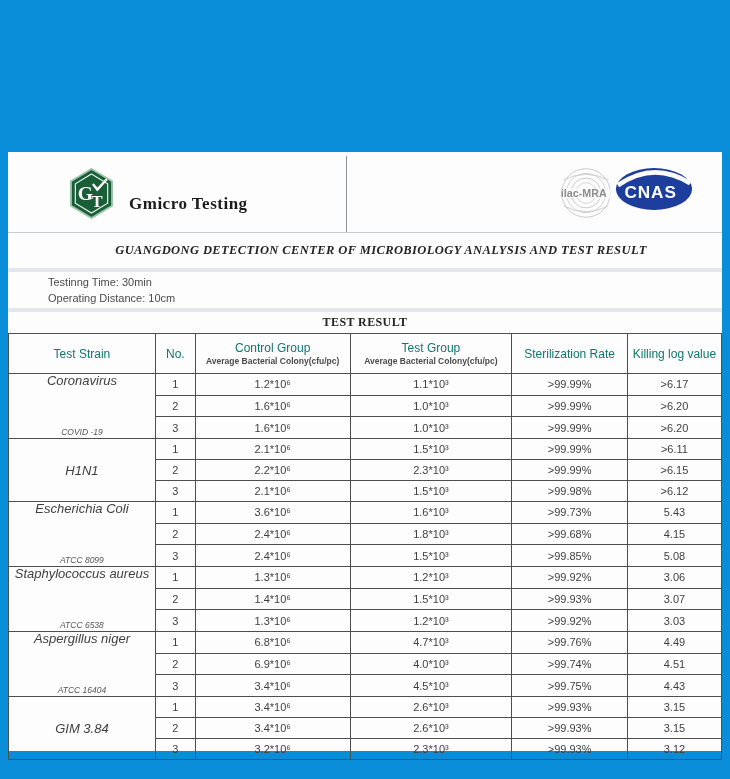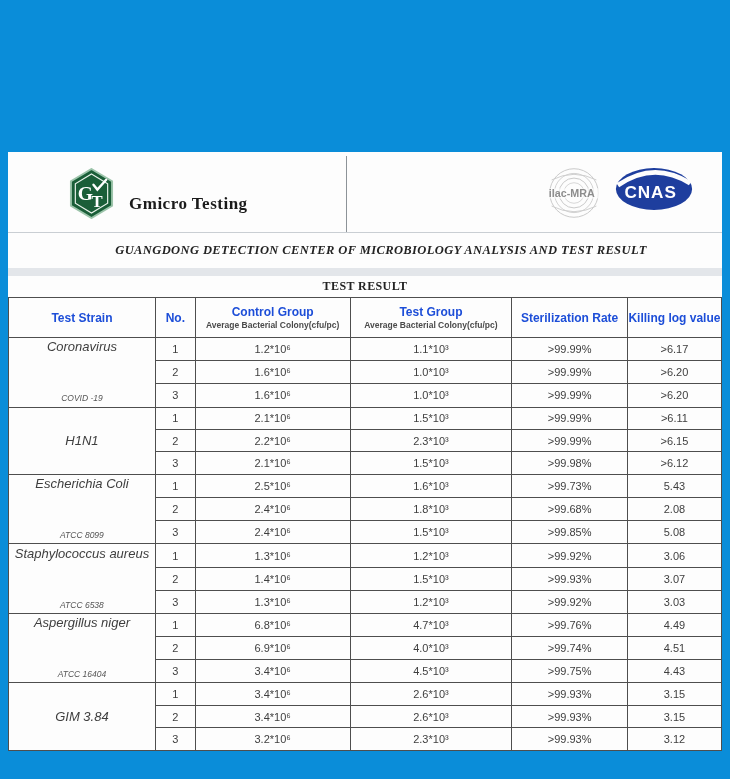--- a/index.html
+++ b/index.html
@@ -6,40 +6,40 @@
   body{width:730px;height:779px;overflow:hidden;font-family:"Liberation Sans",sans-serif;}
   .stage{position:relative;width:730px;height:779px;background:#0a8dd9;}
   .page{position:absolute;left:8px;top:152px;width:714px;height:599px;background:#fdfdfd;
         display:flex;flex-direction:column;box-sizing:border-box;}
 
   
   .doc-header{position:relative;height:80px;border-bottom:1px solid #c9ced3;flex:0 0 auto;}
   .header-divider{position:absolute;left:338px;top:4px;bottom:0;width:1px;background:#8d9398;}
   .brand-block{position:absolute;left:60px;top:16px;display:flex;align-items:center;gap:14px;}
   .brand-name{font-family:"Liberation Serif",serif;font-weight:bold;font-size:17px;color:#1b1b1b;letter-spacing:.5px;margin-top:20px;}
-  .certs{position:absolute;right:28px;top:14px;display:flex;align-items:flex-start;gap:12px;}
+  .certs{position:absolute;right:28px;top:14px;display:flex;align-items:flex-start;gap:0;}
   .cert{display:flex;flex-direction:column;align-items:center;}
   .cma-number{font-size:7px;color:#d6281e;letter-spacing:.5px;margin-top:1px;}
 
   
   .title-band{height:35px;line-height:35px;text-align:center;flex:0 0 auto;
               font-family:"Liberation Serif",serif;font-style:italic;font-weight:bold;
               font-size:12.5px;color:#232323;letter-spacing:.4px;padding-left:32px;}
   .sep{height:4px;background:#e3e6ea;flex:0 0 auto;}
   .info-box{height:34px;padding:2px 0 0 40px;flex:0 0 auto;}
   .info-line{font-size:11px;line-height:16px;color:#4b4b4b;}
   .section-title{height:21px;line-height:21px;text-align:center;flex:0 0 auto;
                  font-family:"Liberation Serif",serif;font-weight:bold;
                  font-size:12px;color:#232323;letter-spacing:.4px;}
 
   
   table.results{flex:1 1 auto;width:100%;border-collapse:collapse;table-layout:fixed;}
   table.results th,table.results td{border:1px solid #4e4e4e;text-align:center;vertical-align:middle;
       color:#3e3e3e;padding:0;overflow:hidden;}
-  th .h-main{font-size:12px;font-weight:bold;color:#1d4ed8;line-height:14px;}
+  th .h-main{font-size:12px;font-weight:normal;color:#0f766e;line-height:14px;}
   th .h-sub{font-size:8.5px;font-weight:bold;color:#4a4a4a;line-height:10px;margin-top:1px;}
   td{font-size:11px;}
   td.strain-cell{padding:0 2px;}
   .strain-name{font-style:italic;font-size:13px;line-height:13px;color:#3e3e3e;}
   .strain-sub{font-style:italic;font-size:8.5px;line-height:11px;color:#555;margin-top:40px;}
   tr.head-row{height:40px;}
   tr.data-row{height:21px;}
 
   
   .logo-hex{display:block;}
@@ -87,20 +87,24 @@
             <text x="11" y="33" font-size="18" font-weight="bold" fill="#ffffff" letter-spacing="1" font-family="Liberation Sans, sans-serif">CNAS</text>
           </svg>
         </div>
       </div>
     </div>
 
     <div class="title-band">GUANGDONG DETECTION CENTER OF MICROBIOLOGY ANALYSIS AND TEST RESULT</div>
 
     <div class="sep"></div>
 
+    <div class="info-box">
+      <div class="info-line">Testinng Time: 30min</div>
+      <div class="info-line">Operating Distance: 10cm</div>
+    </div>
 
     <div class="sep"></div>
 
     <div class="section-title">TEST RESULT</div>
 
     <table class="results">
       <colgroup>
         <col style="width:20.6%">
           <col style="width:5.6%">
           <col style="width:21.7%">
@@ -184,31 +188,31 @@
           <td>&gt;99.98%</td>
           <td>&gt;6.12</td>
         </tr>
 
         <tr class="data-row">
           <td class="strain-cell" rowspan="3">
             <div class="strain-name">Escherichia Coli</div>
             <div class="strain-sub">ATCC 8099</div>
           </td>
           <td>1</td>
-          <td>2.5*10⁶</td>
+          <td>3.6*10⁶</td>
           <td>1.6*10³</td>
           <td>&gt;99.73%</td>
           <td>5.43</td>
         </tr>
         <tr class="data-row">
           <td>2</td>
           <td>2.4*10⁶</td>
           <td>1.8*10³</td>
           <td>&gt;99.68%</td>
-          <td>2.08</td>
+          <td>4.15</td>
         </tr>
         <tr class="data-row">
           <td>3</td>
           <td>2.4*10⁶</td>
           <td>1.5*10³</td>
           <td>&gt;99.85%</td>
           <td>5.08</td>
         </tr>
 
         <tr class="data-row">

